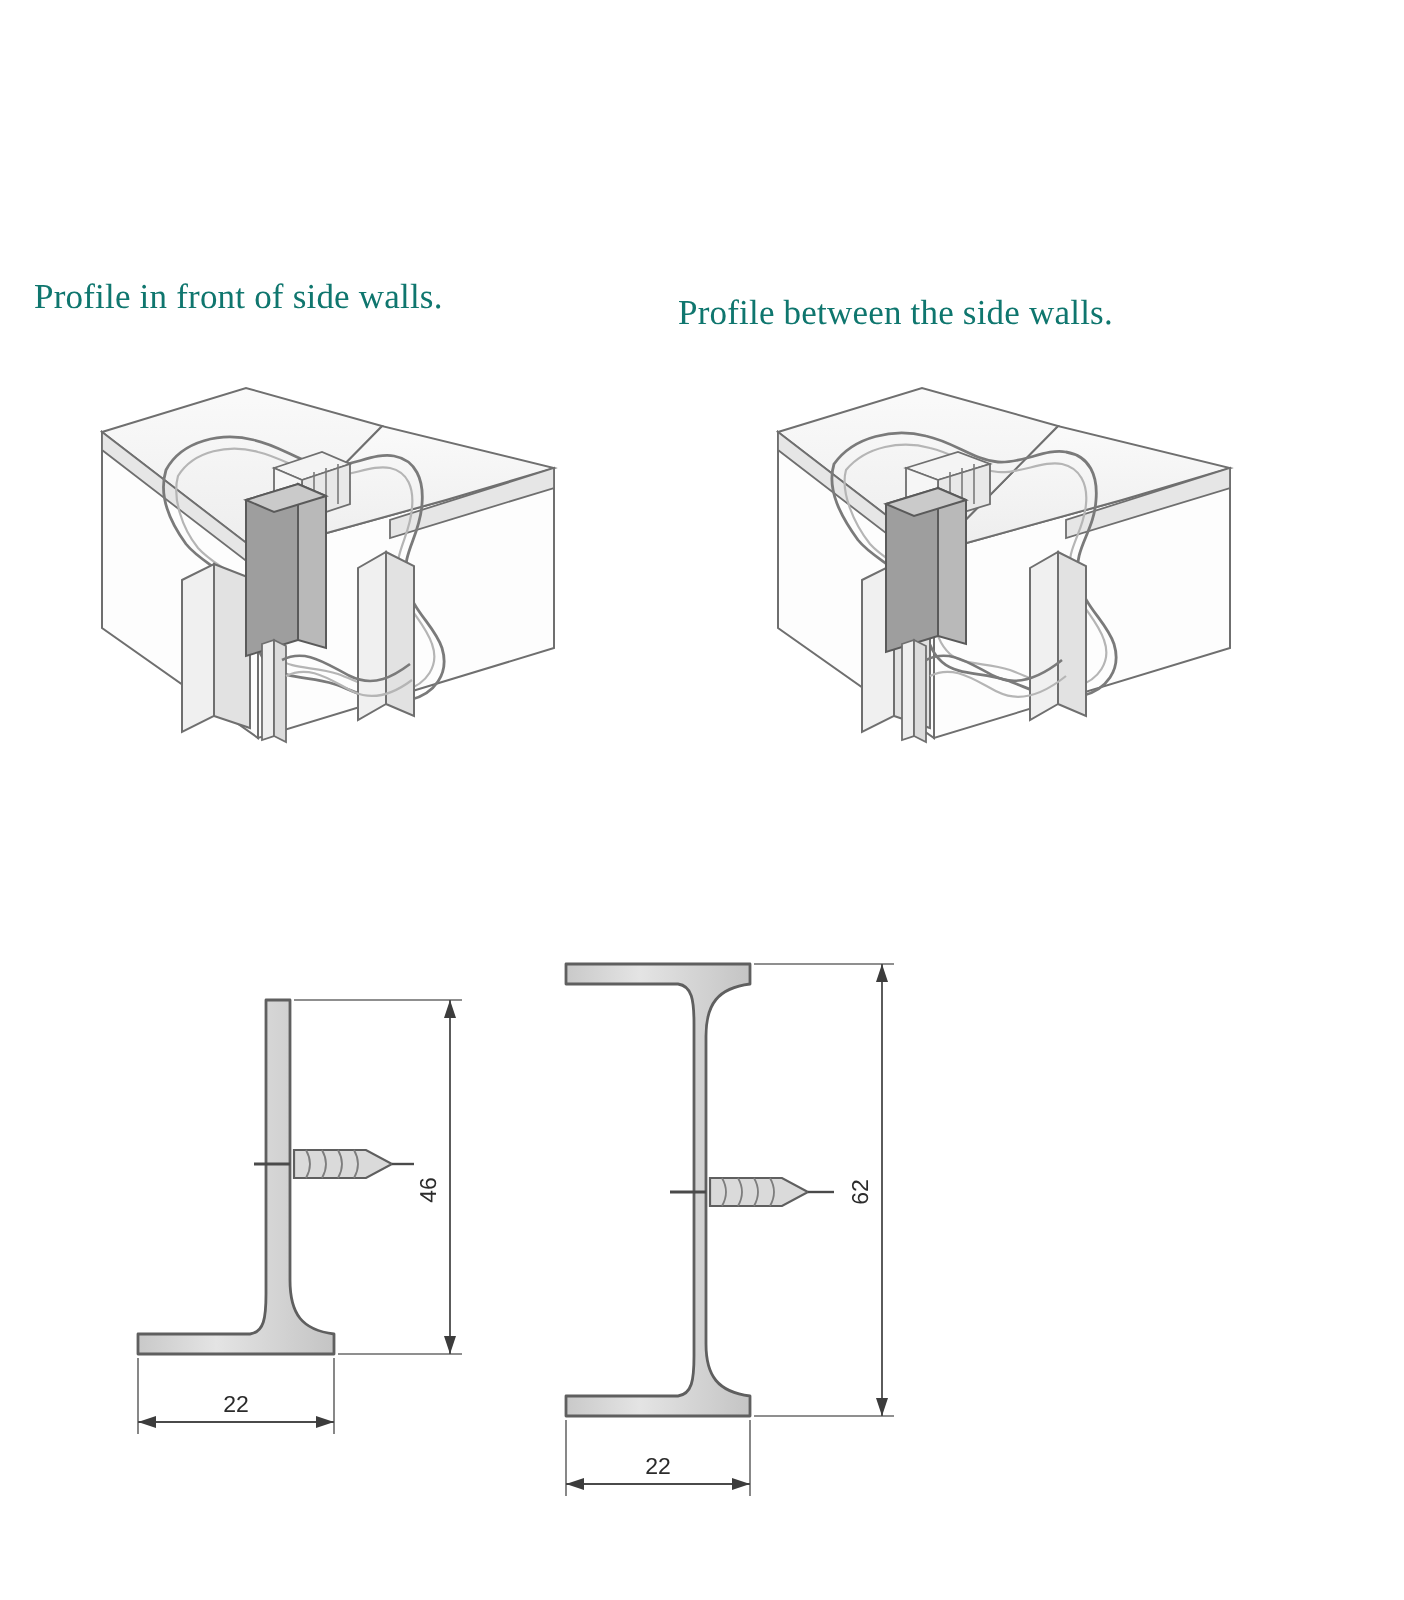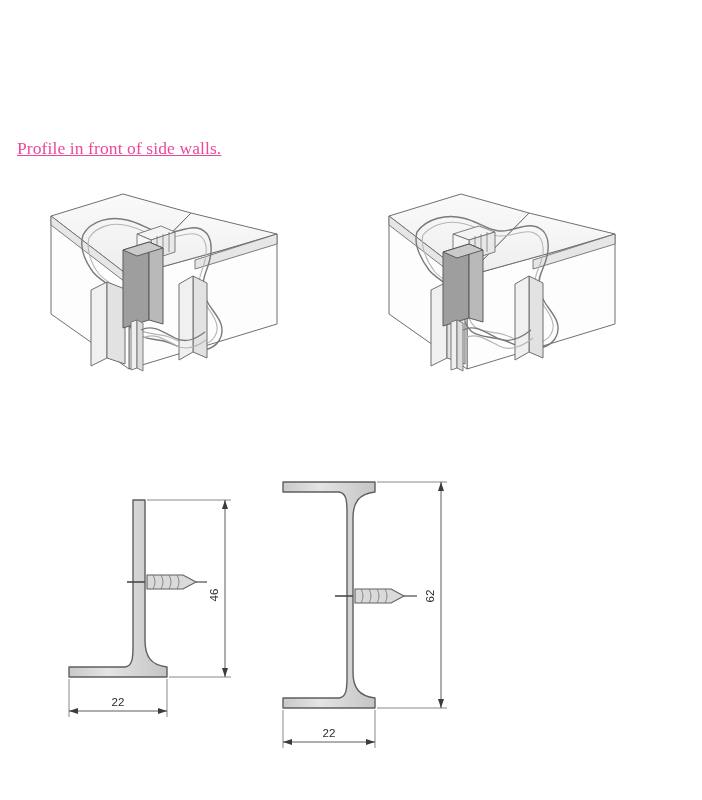--- a/index.html
+++ b/index.html
@@ -21,24 +21,23 @@
     position: absolute;
     inset: 0;
     width: 702px;
     height: 800px;
   }
 
   .caption {
     position: absolute;
     font-family: "Liberation Serif", "DejaVu Serif", serif;
     font-size: 17.5px;
-    color: #ec4899;
+    color: #0f766e;
     white-space: nowrap;
     letter-spacing: 0.1px;
-    text-decoration: underline;
   }
   #caption-left  { left: 17px;  top: 138px; }
   #caption-right { left: 339px; top: 146px; }
 
   .iso-wrap, .profile-wrap {
     position: absolute;
   }
   #iso-left   { left: 45px;  top: 172px; width: 232px; height: 218px; }
   #iso-right  { left: 383px; top: 172px; width: 232px; height: 218px; }
   #profile-left  { left: 55px;  top: 485px; width: 230px; height: 250px; }
@@ -52,20 +51,21 @@
     fill: #2b2b2b;
   }
 </style>
 </head>
 <body>
 
 <div class="stage">
 
   <div class="caption" id="caption-left">Profile in front of side walls.</div>
 
+  <div class="caption" id="caption-right">Profile between the side walls.</div>
 
   <div class="iso-wrap" id="iso-left">
     <svg width="232" height="218" viewBox="0 0 232 218">
       <defs>
         <linearGradient id="topFaceL" x1="0" y1="0" x2="0" y2="1">
           <stop offset="0%" stop-color="#fafafa"></stop>
           <stop offset="100%" stop-color="#ededed"></stop>
         </linearGradient>
       </defs>
 

